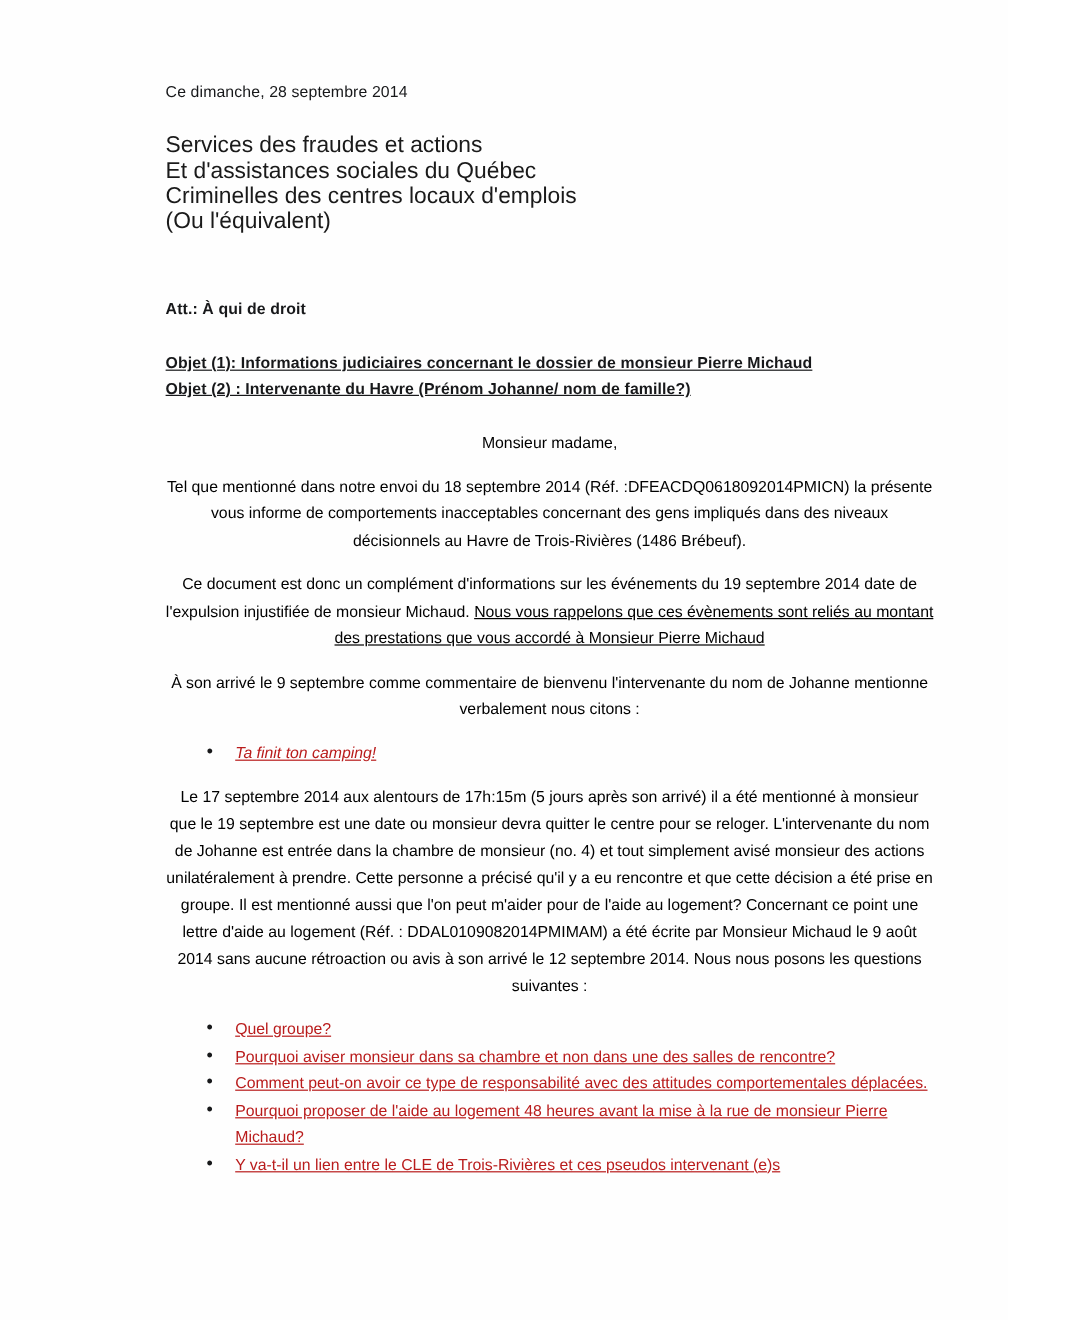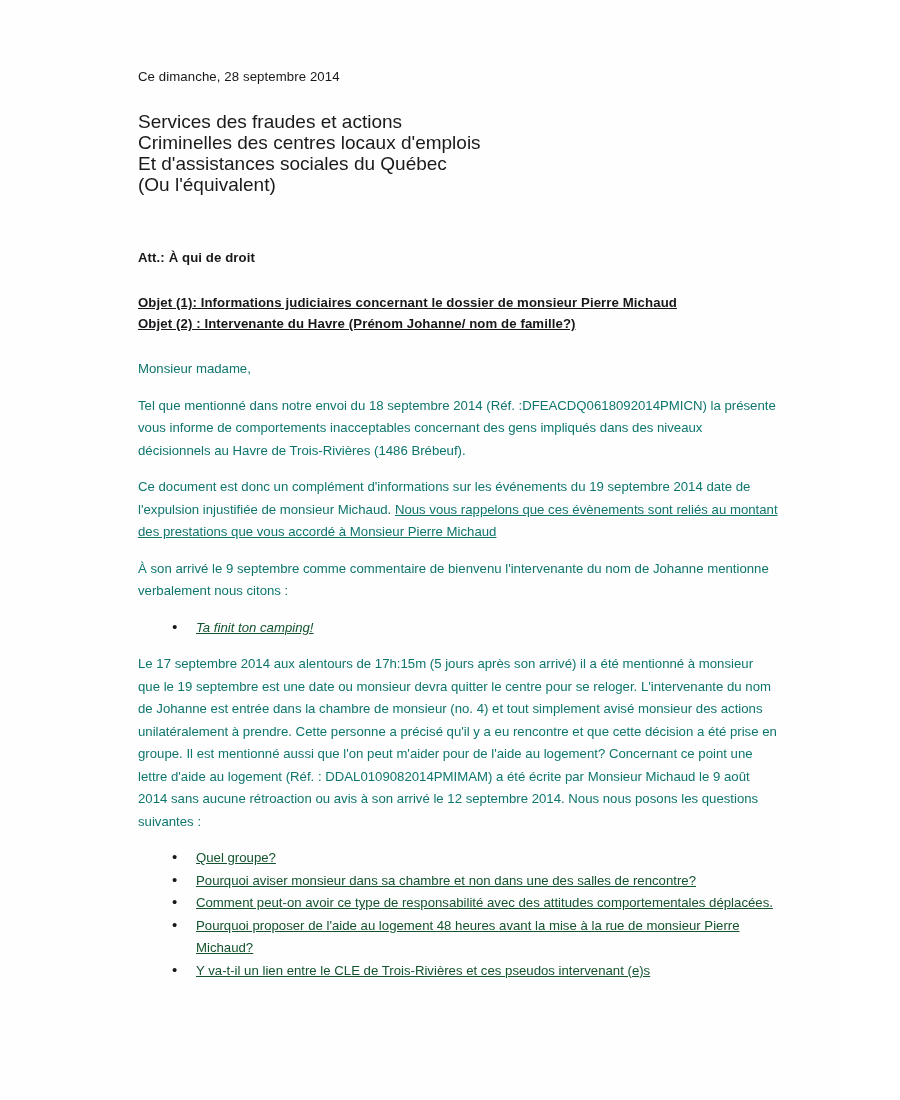--- a/index.html
+++ b/index.html
@@ -40,35 +40,35 @@
   .gap-md { height: 24px; }
   .gap-xl { height: 40px; }
 
   .bold { font-weight: bold; }
   .bold-underline { font-weight: bold; text-decoration: underline; }
 
   p.para {
     margin: 0;
     font-size: 13.2px;
     line-height: 22.5px;
-    text-align: left;
-    color: #0f766e;
+    text-align: center;
+    color: #000000;
   }
 
   ul.bullets {
     margin: 0;
     padding-left: 34px;
     list-style: none;
   }
   ul.bullets li {
     position: relative;
     font-size: 13.2px;
     line-height: 22.5px;
     padding-left: 24px;
-    color: #14532d;
+    color: #b91c1c;
     text-decoration: underline;
   }
   ul.bullets li::before {
     content: "\2022";
     position: absolute;
     left: 0;
     top: -1px;
     font-size: 15px;
     color: #17181a;
   }
@@ -84,22 +84,22 @@
 
 <div class="page">
   <div class="scan-body">
 
     <div class="line block">Ce dimanche, 28 septembre 2014</div>
 
     <div class="gap-md"></div>
 
     <div>
       <div class="addr-line">Services des fraudes et actions</div>
+      <div class="addr-line">Et d'assistances sociales du Québec</div>
       <div class="addr-line">Criminelles des centres locaux d'emplois</div>
-      <div class="addr-line">Et d'assistances sociales du Québec</div>
       <div class="addr-line">(Ou l'équivalent)</div>
     </div>
 
     <div class="gap-xl"></div>
     <div style="height:12px"></div>
 
     <div class="line bold">Att.: À qui de droit</div>
 
     <div class="gap-md"></div>
 

